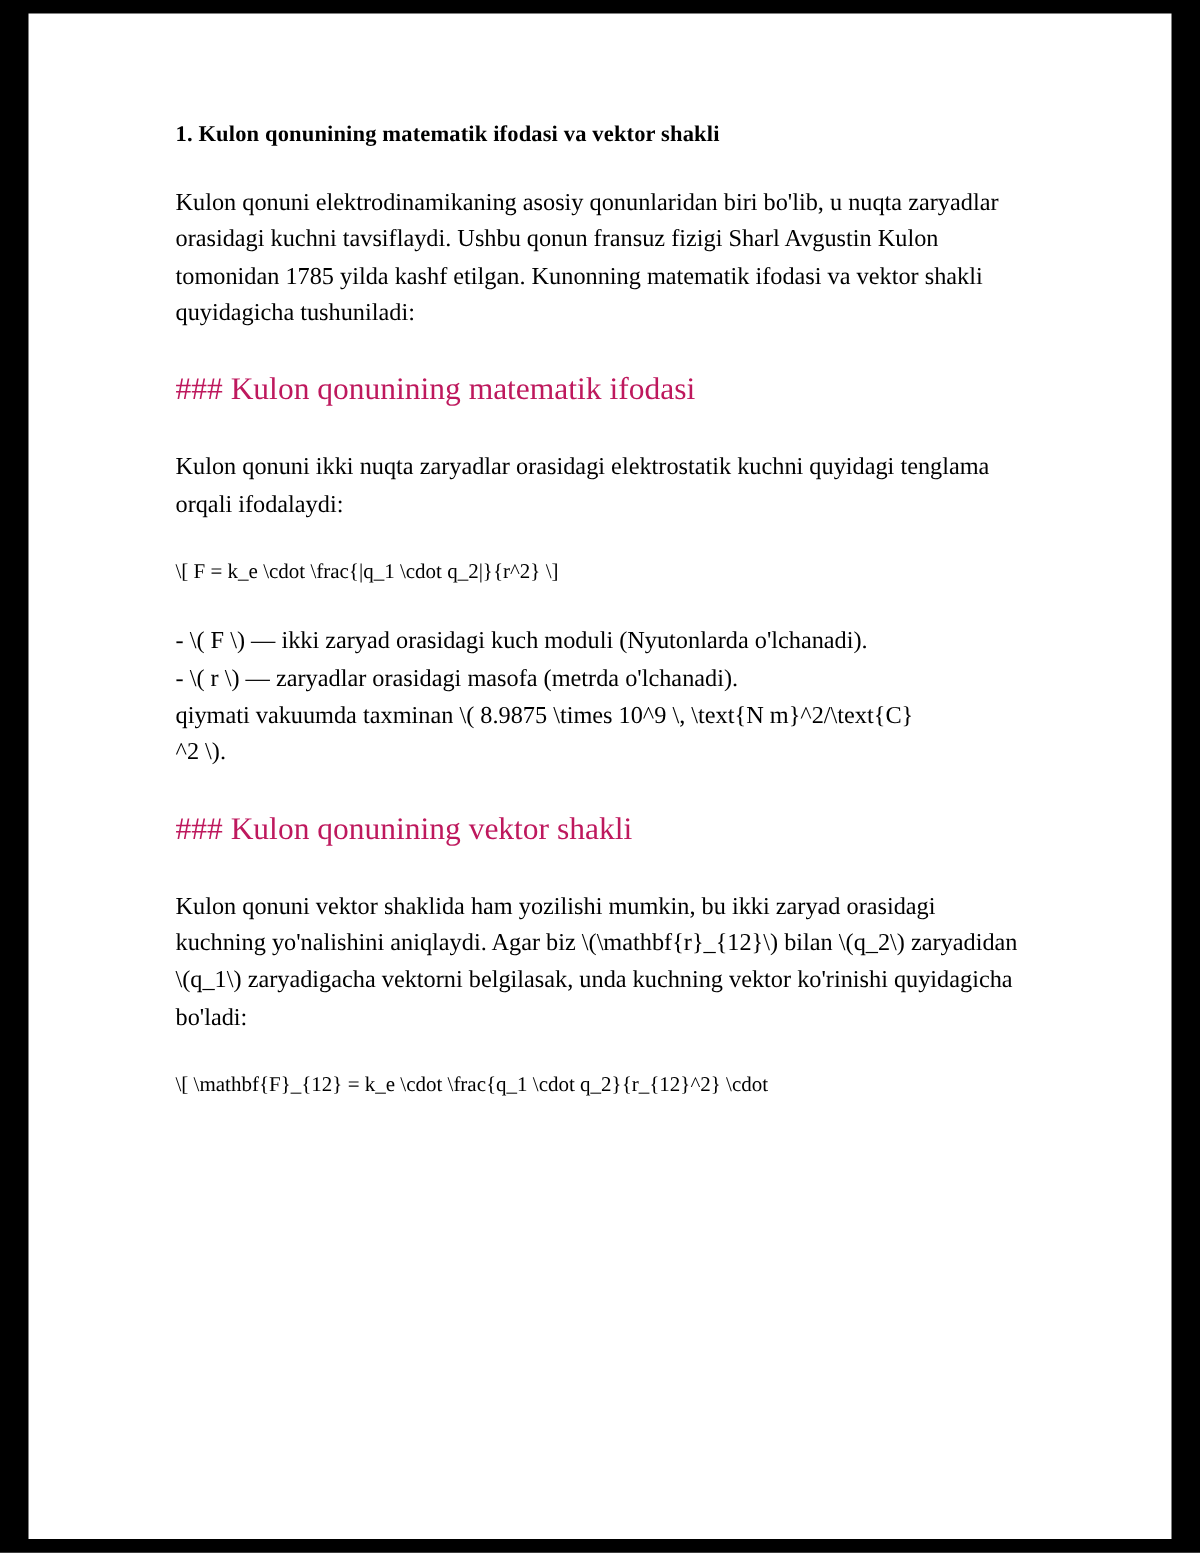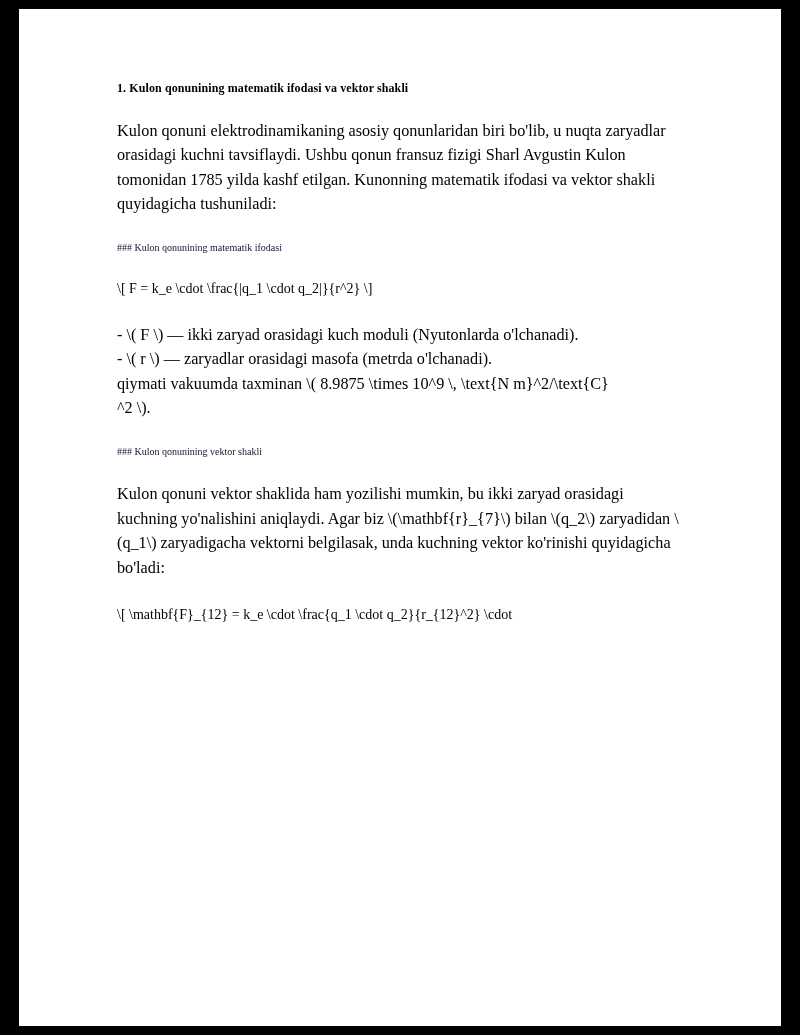--- a/index.html
+++ b/index.html
@@ -21,21 +21,21 @@
     background: #ffffff;
     box-sizing: border-box;
   }
   .content {
     position: absolute;
     left: 98px;
     top: 72px;
     width: 566px;
   }
   h1.doc-title {
-    font-size: 12px;
+    font-size: 15px;
     font-weight: bold;
     margin: 0 0 22px 0;
     line-height: 1.3;
     color: #000000;
     letter-spacing: 0.1px;
   }
   p.para {
     font-size: 16.2px;
     line-height: 1.52;
     margin: 0 0 23px 0;
@@ -50,50 +50,51 @@
   .bullet-line {
     margin: 0;
   }
   .formula {
     font-size: 14px;
     line-height: 1.52;
     margin: 0 0 23px 0;
     color: #000000;
   }
   .subhead {
-    font-size: 10px;
+    font-size: 21px;
     line-height: 1.52;
     margin: 0 0 23px 0;
-    color: #0f172a;
+    color: #be185d;
   }
 </style>
 </head>
 <body>
 
 <div class="page">
   <div class="content">
 
     <h1 class="doc-title">1. Kulon qonunining matematik ifodasi va vektor shakli</h1>
 
     <p class="para">Kulon qonuni elektrodinamikaning asosiy qonunlaridan biri bo'lib, u nuqta zaryadlar orasidagi kuchni tavsiflaydi. Ushbu qonun fransuz fizigi Sharl Avgustin Kulon tomonidan 1785 yilda kashf etilgan. Kunonning matematik ifodasi va vektor shakli quyidagicha tushuniladi:</p>
 
     <p class="subhead">### Kulon qonunining matematik ifodasi</p>
 
+    <p class="para">Kulon qonuni ikki nuqta zaryadlar orasidagi elektrostatik kuchni quyidagi tenglama orqali ifodalaydi:</p>
 
     <p class="formula">\[ F = k_e \cdot \frac{|q_1 \cdot q_2|}{r^2} \]</p>
 
 
     <div class="bullet-block">
       <div class="bullet-line">- \( F \) — ikki zaryad orasidagi kuch moduli (Nyutonlarda o'lchanadi).</div>
       <div class="bullet-line">- \( r \) — zaryadlar orasidagi masofa (metrda o'lchanadi).</div>
       <div class="bullet-line">qiymati vakuumda taxminan \( 8.9875 \times 10^9 \, \text{N m}^2/\text{C}</div>
       <div class="bullet-line">^2 \).</div>
     </div>
 
 
     <p class="subhead">### Kulon qonunining vektor shakli</p>
 
-    <p class="para">Kulon qonuni vektor shaklida ham yozilishi mumkin, bu ikki zaryad orasidagi kuchning yo'nalishini aniqlaydi. Agar biz \(\mathbf{r}_{7}\) bilan \(q_2\) zaryadidan \(q_1\) zaryadigacha vektorni belgilasak, unda kuchning vektor ko'rinishi quyidagicha bo'ladi:</p>
+    <p class="para">Kulon qonuni vektor shaklida ham yozilishi mumkin, bu ikki zaryad orasidagi kuchning yo'nalishini aniqlaydi. Agar biz \(\mathbf{r}_{12}\) bilan \(q_2\) zaryadidan \(q_1\) zaryadigacha vektorni belgilasak, unda kuchning vektor ko'rinishi quyidagicha bo'ladi:</p>
 
     <p class="formula">\[ \mathbf{F}_{12} = k_e \cdot \frac{q_1 \cdot q_2}{r_{12}^2} \cdot</p>
 
   </div>
 </div>
 
 </body></html>

